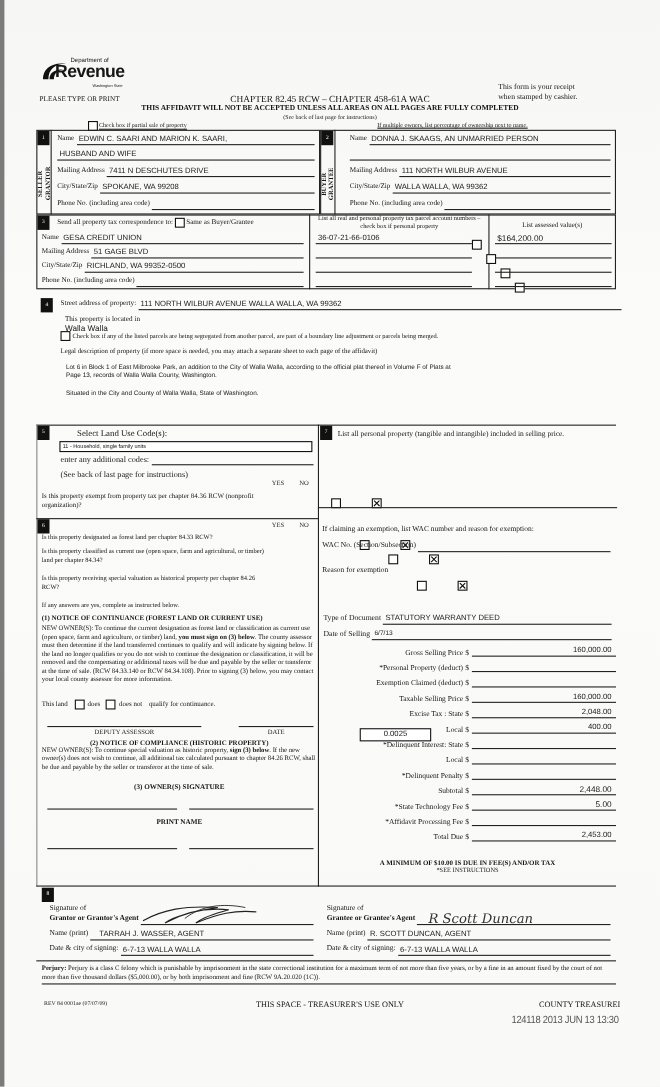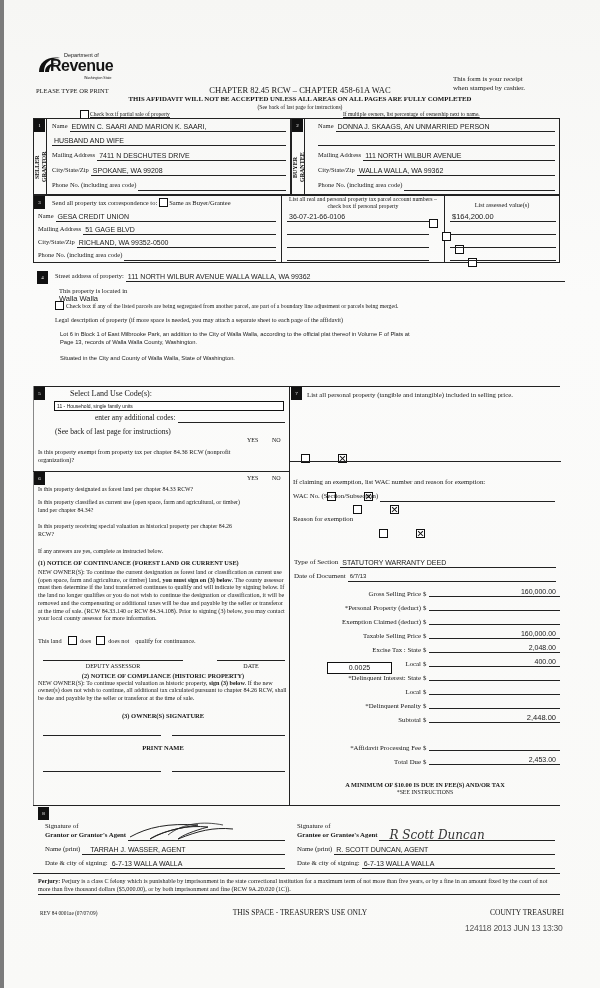--- a/index.html
+++ b/index.html
@@ -204,21 +204,21 @@
   
   <div class="abs" style="left:33px;top:386px;width:527px;height:1.3px;background:#222;"></div>
   <div class="abs" style="left:289px;top:386px;width:1.3px;height:420px;background:#222;"></div>
   <div class="abs" style="left:33px;top:386px;width:1px;height:420px;background:#888;"></div>
 
   
   <div class="secnum" style="left:34px;top:387px;">5</div>
   <div class="abs" style="left:55px;top:389px;font-size:8px;margin-left:15px;">Select Land Use Code(s):</div>
   <div class="abs sans" style="left:54px;top:401px;width:230px;height:10px;border:1.2px solid #111;font-size:5px;padding-left:2px;line-height:8px;background:#fff;">11 - Household, single family units</div>
   <div class="row" style="left:55px;top:413px;width:230px;">
-    <span class="lbl" style="font-size:7.5px;margin-left:40px;">enter any additional codes:</span>
+    <span class="lbl" style="font-size:7.5px;">enter any additional codes:</span>
     <span class="fill typed"></span>
   </div>
   <div class="abs" style="left:55px;top:427px;font-size:7.5px;">(See back of last page for instructions)</div>
   <div class="abs lbl" style="left:247px;top:437px;font-size:6px;">YES</div>
   <div class="abs lbl" style="left:272px;top:437px;font-size:6px;">NO</div>
   <div class="abs para" style="left:38px;top:448px;width:195px;">Is this property exempt from property tax per chapter 84.36 RCW (nonprofit organization)?</div>
   <span class="cb abs" style="left:249px;top:448px;"></span>
   <span class="cb abs x" style="left:273px;top:448px;"></span>
 
   
@@ -271,25 +271,25 @@
   <div class="abs para" style="left:307px;top:390px;width:255px;font-size:6.8px;line-height:9px;">List all  personal property (tangible and intangible) included in selling price.</div>
   <div class="abs" style="left:289px;top:461px;width:272px;height:1px;background:#222;"></div>
   <div class="abs lbl" style="left:293px;top:478px;font-size:6.8px;">If claiming an exemption, list WAC number and reason for exemption:</div>
   <div class="row" style="left:293px;top:492px;width:262px;">
     <span class="lbl" style="font-size:6.8px;">WAC No. (Section/Subsection)</span>
     <span class="fill typed"></span>
   </div>
   <div class="abs lbl" style="left:293px;top:515px;font-size:6.8px;">Reason for exemption</div>
 
   <div class="row" style="left:294px;top:558px;width:262px;">
-    <span class="lbl" style="font-size:7px;">Type of Section</span>
+    <span class="lbl" style="font-size:7px;">Type of Document</span>
     <span class="fill typed">STATUTORY WARRANTY DEED</span>
   </div>
   <div class="row" style="left:294px;top:572px;width:262px;">
-    <span class="lbl" style="font-size:7px;">Date of Document</span>
+    <span class="lbl" style="font-size:7px;">Date of Selling</span>
     <span class="fill typed" style="font-size:6px;">6/7/13</span>
   </div>
 
   <div class="abs sans center" style="left:327px;top:662px;width:65px;height:12px;border:1.3px solid #111;font-size:7px;line-height:10px;background:#fff;">0.0025</div>
 
   <div class="money" style="left:295px;top:587px;">
       <span class="l" style="width:126px;">Gross Selling Price</span>
       <span class="d">$</span>
       <span class="v typed" style="width:131px;">160,000.00</span>
     </div>
@@ -330,20 +330,25 @@
     </div>
   <div class="money" style="left:295px;top:699px;">
       <span class="l" style="width:126px;">*Delinquent Penalty</span>
       <span class="d">$</span>
       <span class="v typed" style="width:131px;"></span>
     </div>
   <div class="money" style="left:295px;top:713px;">
       <span class="l" style="width:126px;">Subtotal</span>
       <span class="d">$</span>
       <span class="v typed" style="width:131px;font-size:7.5px;">2,448.00</span>
+    </div>
+  <div class="money" style="left:295px;top:727px;">
+      <span class="l" style="width:126px;">*State Technology Fee</span>
+      <span class="d">$</span>
+      <span class="v typed" style="width:131px;font-size:7.5px;">5.00</span>
     </div>
   <div class="money" style="left:295px;top:741px;">
       <span class="l" style="width:126px;">*Affidavit Processing Fee</span>
       <span class="d">$</span>
       <span class="v typed" style="width:131px;"></span>
     </div>
   <div class="money" style="left:295px;top:755px;">
       <span class="l" style="width:126px;">Total Due</span>
       <span class="d">$</span>
       <span class="v typed" style="width:131px;">2,453.00</span>

